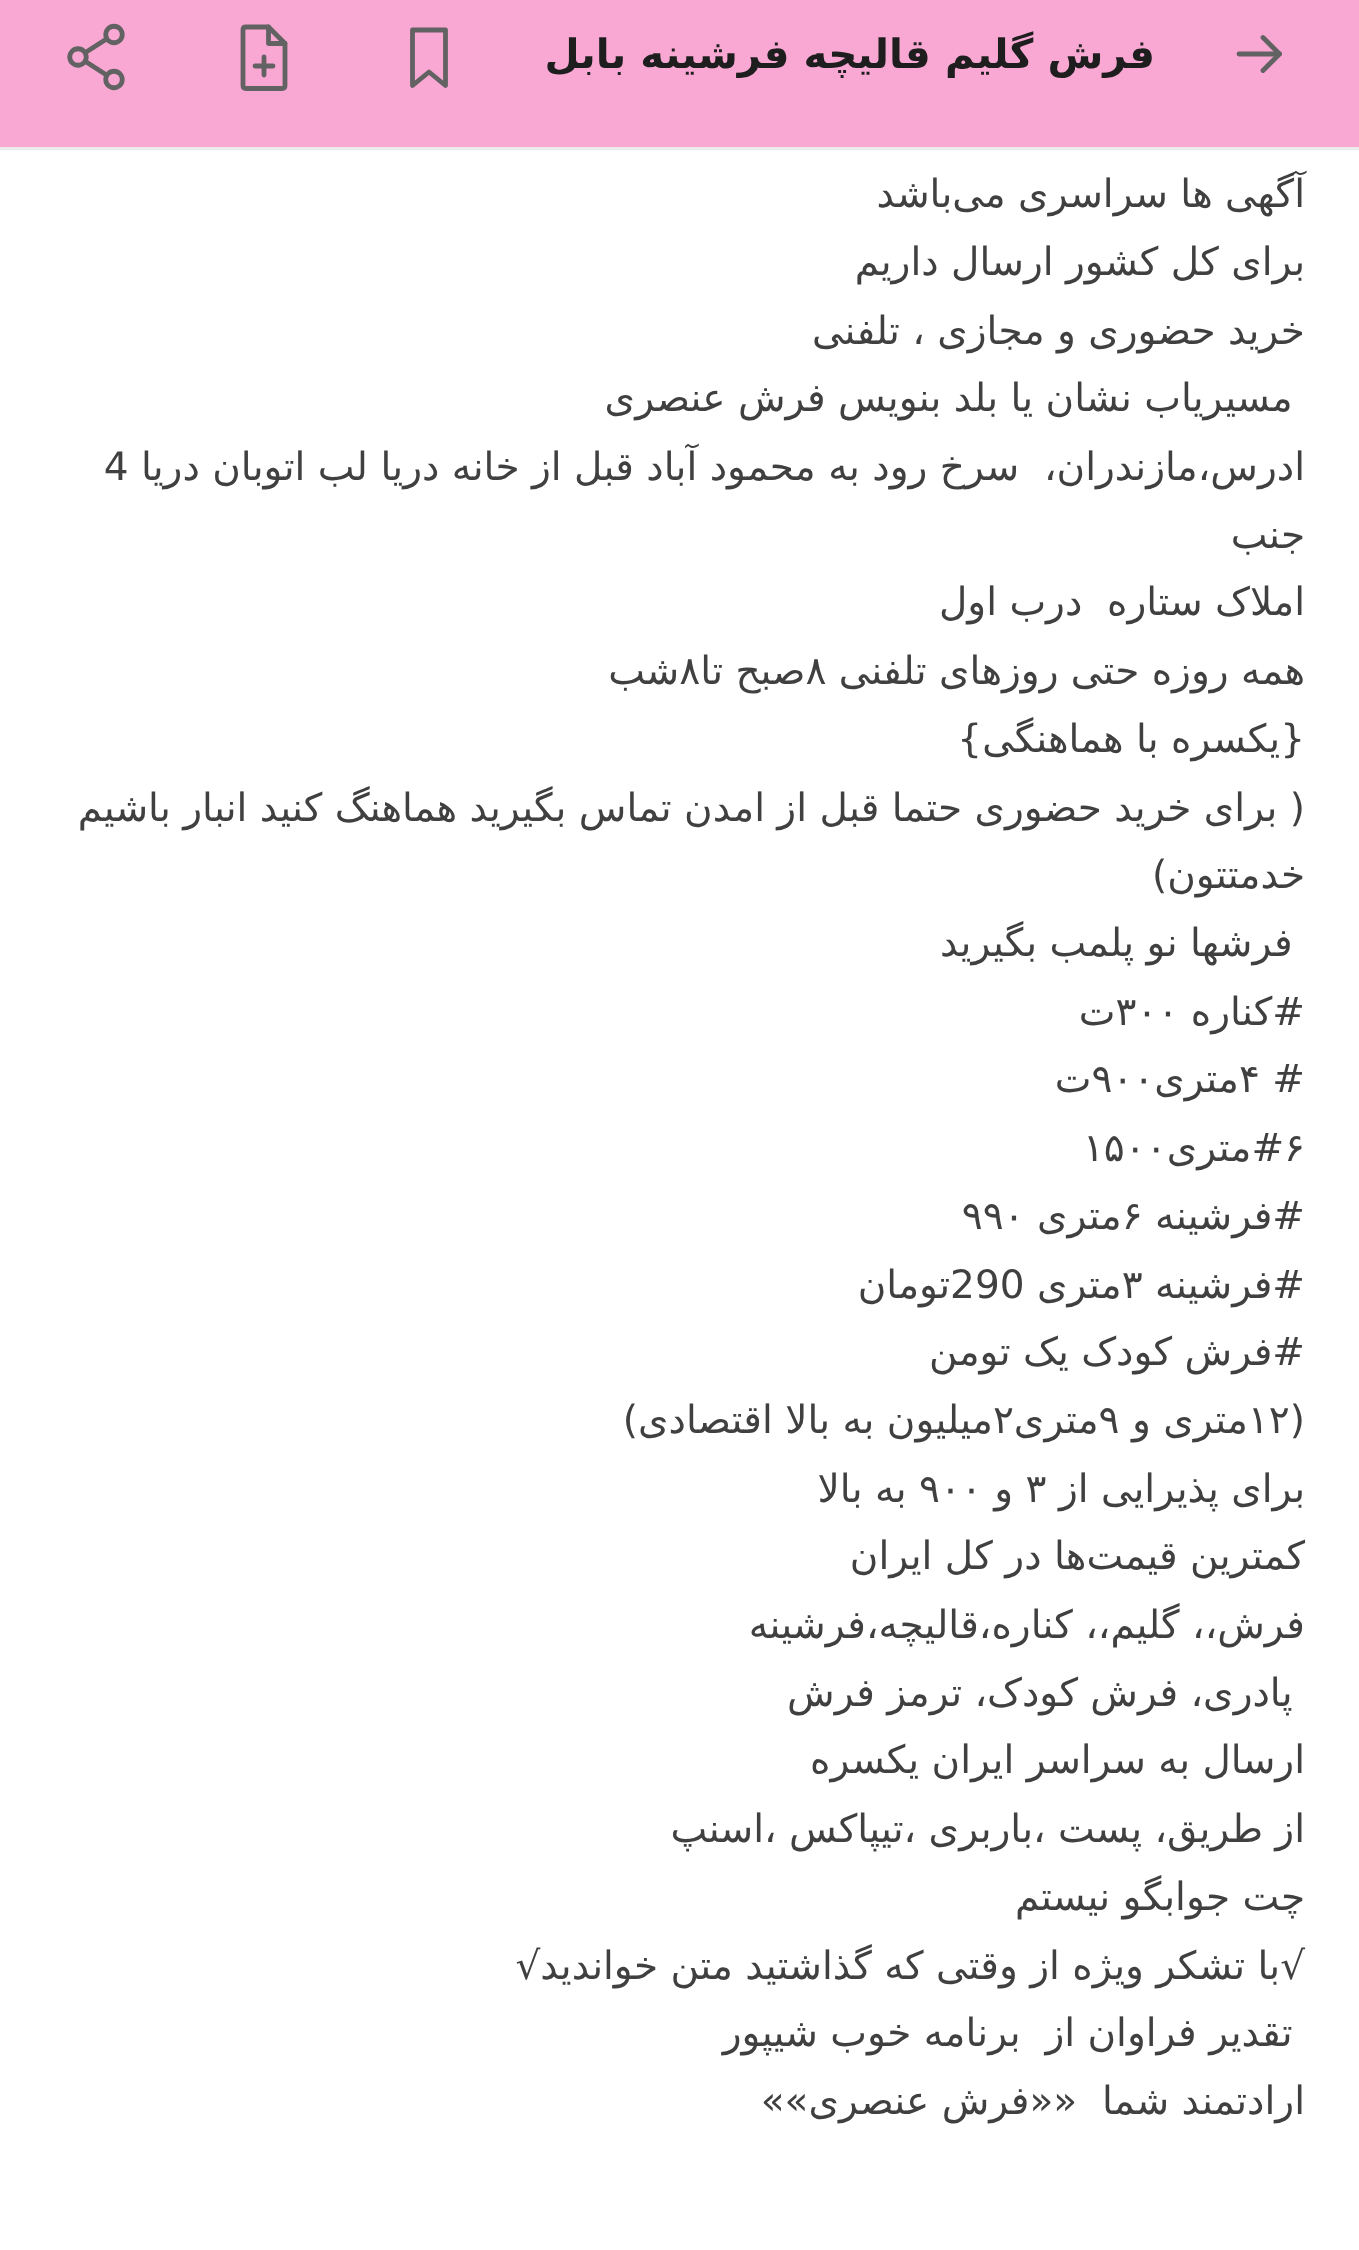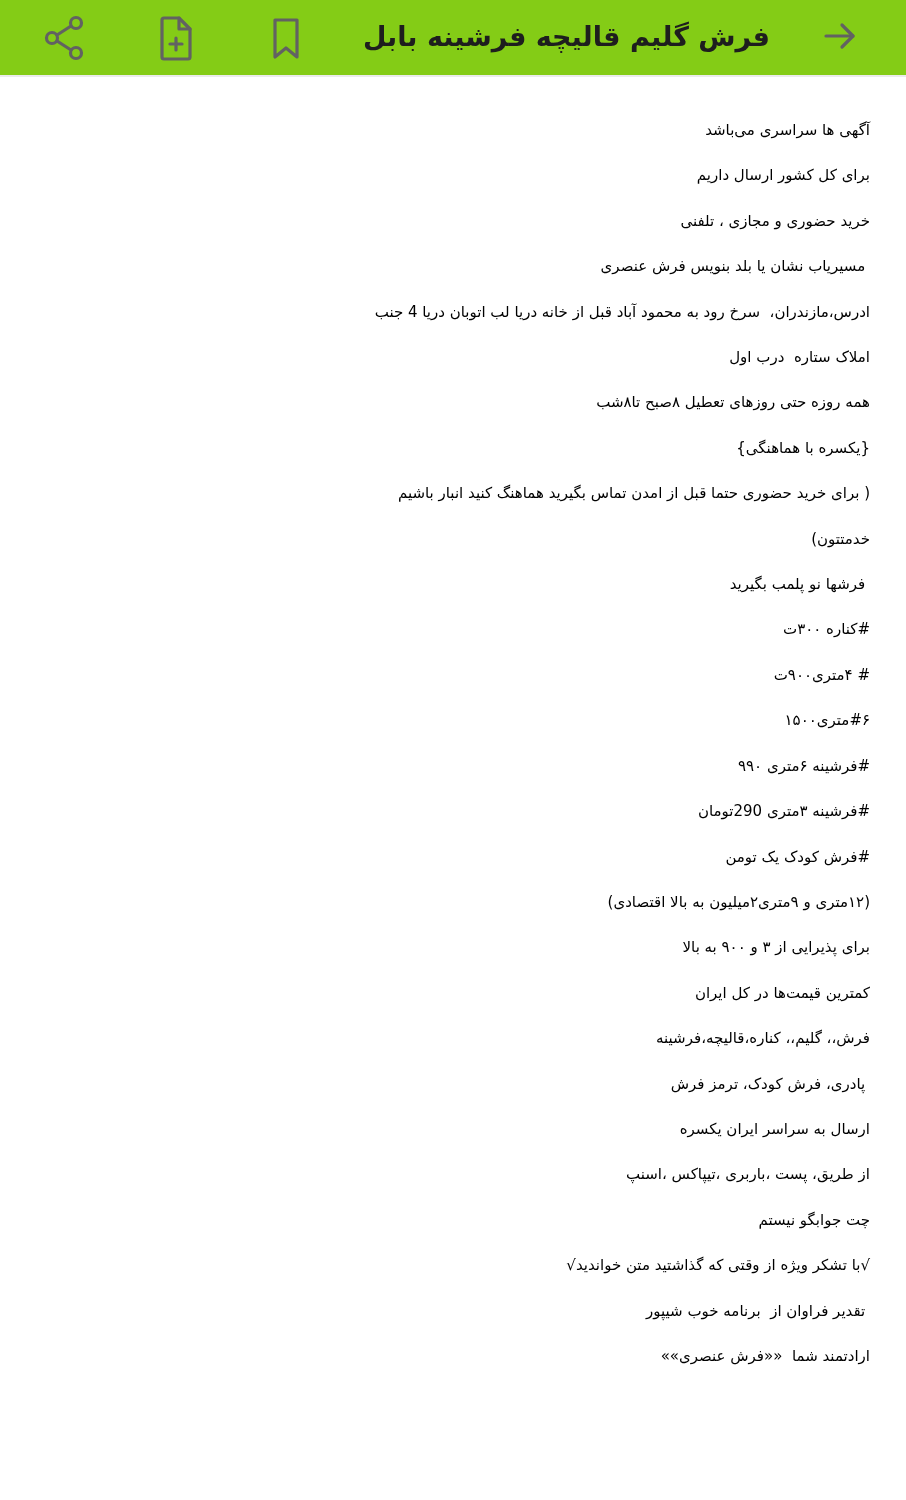--- a/index.html
+++ b/index.html
@@ -12,22 +12,22 @@
     }
     body {
       font-family: "DejaVu Sans", sans-serif;
       color: #222222;
     }
     .header {
       position: absolute;
       left: 0;
       top: 0;
       width: 906px;
-      height: 77px;
-      background: #84cc16;
+      height: 100px;
+      background: #f9a8d4;
       border-bottom: 2px solid #ebebeb;
       box-sizing: border-box;
     }
     .header .icon {
       position: absolute;
       display: flex;
       align-items: center;
       justify-content: center;
       width: 60px;
       height: 60px;
@@ -55,23 +55,23 @@
       font-weight: bold;
       color: #1e1e1e;
       white-space: nowrap;
     }
     .content {
       position: absolute;
       top: 108px;
       right: 36px;
       left: 40px;
       direction: rtl;
-      font-size: 15px;
+      font-size: 26px;
       line-height: 45.4px;
-      color: #000000;
+      color: #404040;
     }
     .content .line {
       display: block;
       white-space: pre-wrap;
     }
   </style>
 </head>
 <body>
 
 <div class="header">
@@ -110,21 +110,21 @@
   </div>
 </div>
 
 <div class="content">
   <span class="line">آگهی ها سراسری می‌باشد</span>
   <span class="line">برای کل کشور ارسال داریم</span>
   <span class="line">خرید حضوری و مجازی ، تلفنی</span>
   <span class="line"> مسیریاب نشان یا بلد بنویس فرش عنصری</span>
   <span class="line">ادرس،مازندران،  سرخ رود به محمود آباد قبل از خانه دریا لب اتوبان دریا 4 جنب</span>
   <span class="line">املاک ستاره  درب اول</span>
-  <span class="line">همه روزه حتی روزهای تعطیل ۸صبح تا۸شب</span>
+  <span class="line">همه روزه حتی روزهای تلفنی ۸صبح تا۸شب</span>
   <span class="line">{یکسره با هماهنگی}</span>
   <span class="line">( برای خرید حضوری حتما قبل از امدن تماس بگیرید هماهنگ کنید انبار باشیم</span>
   <span class="line">خدمتتون)</span>
   <span class="line"> فرشها نو پلمب بگیرید</span>
   <span class="line">#کناره ۳۰۰ت</span>
   <span class="line"># ۴متری۹۰۰ت</span>
   <span class="line">#۶متری۱۵۰۰</span>
   <span class="line">#فرشینه ۶متری ۹۹۰</span>
   <span class="line">#فرشینه ۳متری 290تومان</span>
   <span class="line">#فرش کودک یک تومن</span>

